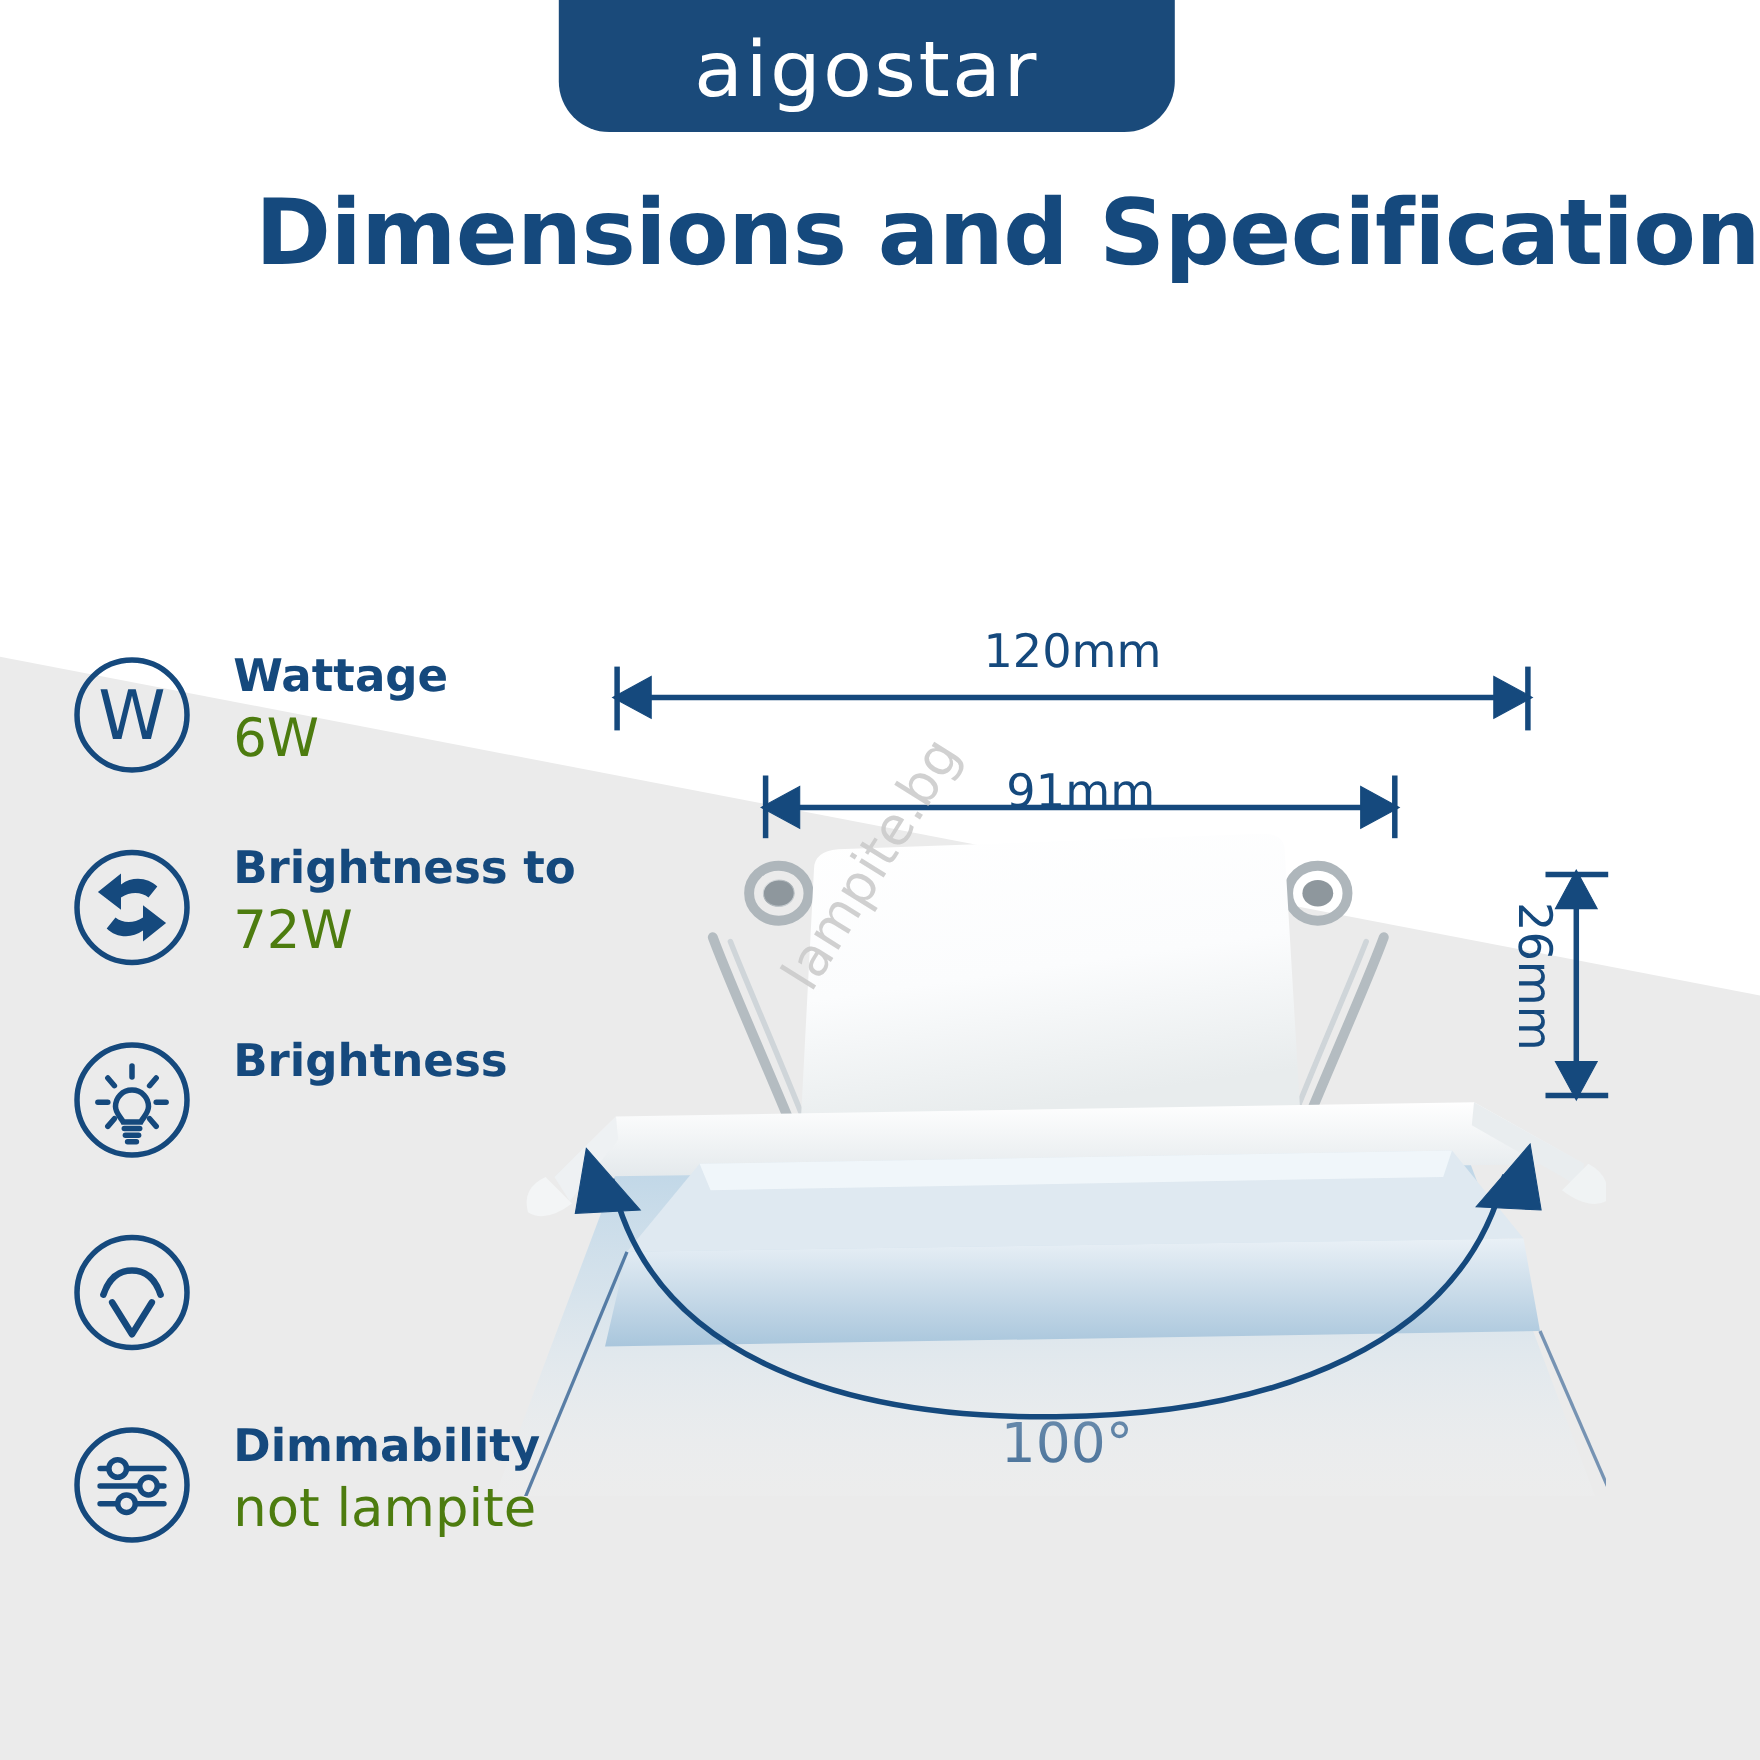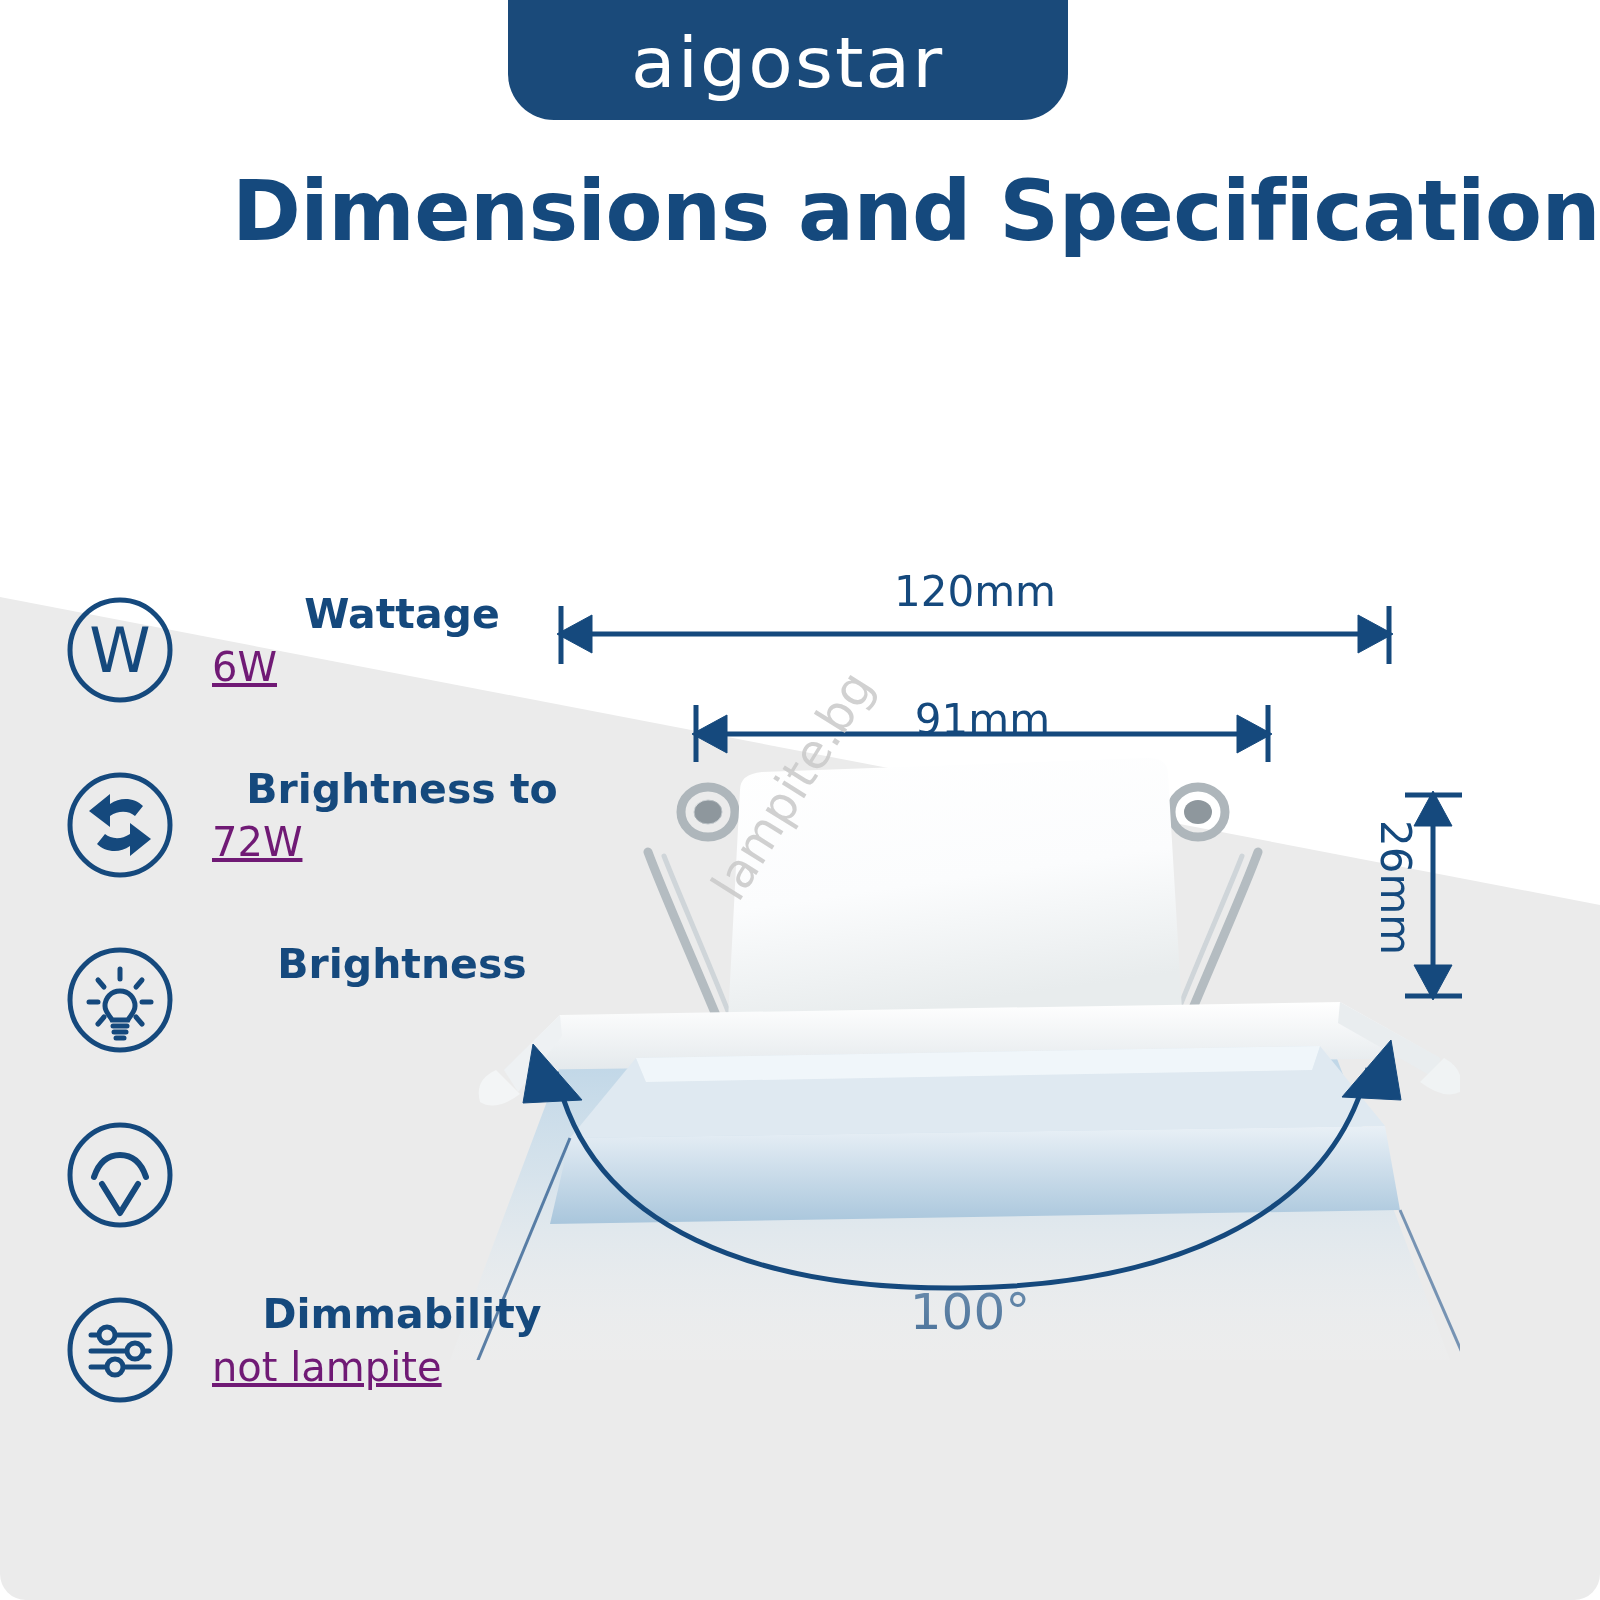--- a/index.html
+++ b/index.html
@@ -10,21 +10,20 @@
   }
   body {
     font-family: "Liberation Sans", sans-serif;
   }
   #stage {
     position: relative;
     width: 1600px;
     height: 1600px;
     overflow: hidden;
     background: #ffffff;
-    border-radius: 26px;
   }
 
   
   .bg-wedge {
     position: absolute;
     left: 0; top: 0;
     width: 1600px; height: 1600px;
     z-index: 0;
   }
 
@@ -96,31 +95,29 @@
     top: -4px;
     width: 380px;
   }
   .spec-label {
     color: #15497d;
     font-size: 41px;
     font-weight: 700;
     line-height: 1.16;
     font-family: "DejaVu Sans", sans-serif;
     white-space: nowrap;
-    text-align: center;
   }
   .spec-value {
-    color: #701a75;
-    font-size: 40px;
+    color: #4d7c0f;
+    font-size: 48px;
     font-weight: 400;
     line-height: 1.2;
     margin-top: 4px;
     font-family: "DejaVu Sans", sans-serif;
     white-space: nowrap;
-    text-decoration: underline;
   }
 
   
   .product-area {
     position: absolute;
     left: 440px;
     top: 740px;
     width: 1020px;
     height: 620px;
     z-index: 3;

